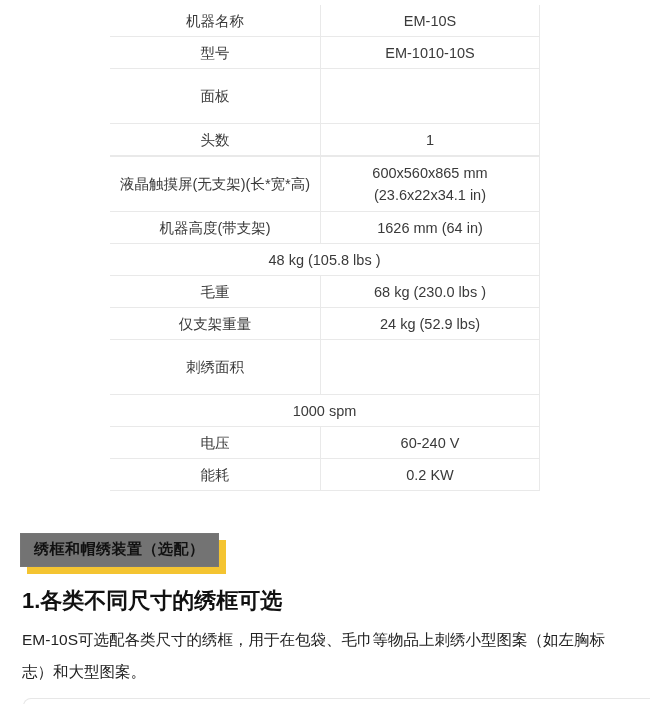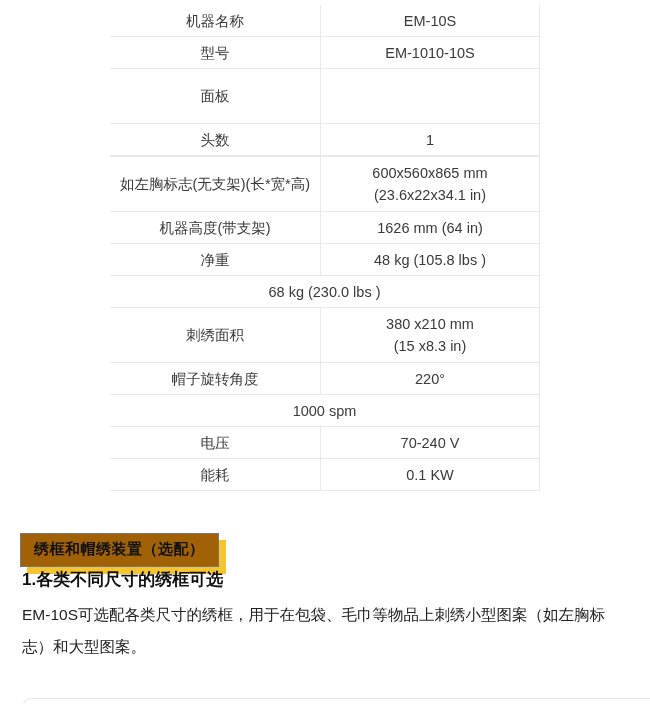--- a/index.html
+++ b/index.html
@@ -39,32 +39,32 @@
     padding: 3px 6px;
   }
   .label-cell { width: 211px; border-right: 1px solid #e9e9e9; }
   .value-cell { flex: 1; align-items: center; }
   .t-row.double .t-cell { min-height: 54px; }
 
   
   .badge-wrap { margin: 42px 0 0 20px; }
   .section-badge {
     display: inline-block;
-    background: #a16207;
+    background: #737373;
     border: 1px solid #777777;
     box-shadow: 7px 7px 0 0 #f4c431;
     padding: 6px 13px 7px 13px;
     font-size: 15px;
     font-weight: 700;
     color: #111111;
     letter-spacing: 0.5px;
   }
   .sub-heading {
-    margin: 1px 22px 0 22px;
-    font-size: 17px;
+    margin: 19px 22px 0 22px;
+    font-size: 22px;
     font-weight: 700;
     color: #111111;
   }
   .body-paragraph {
     margin: 8px 20px 0 22px;
     font-size: 15.5px;
     line-height: 32px;
     color: #222222;
   }
 
@@ -105,71 +105,67 @@
       </div>
       <div class="t-row">
         <div class="t-cell label-cell">头数</div>
         <div class="t-cell value-cell">
           <div>1</div>
         </div>
       </div>
       <div class="t-row">
       </div>
       <div class="t-row double">
-        <div class="t-cell label-cell">如左胸标志(无支架)(长*宽*高)</div>
+        <div class="t-cell label-cell">液晶触摸屏(无支架)(长*宽*高)</div>
         <div class="t-cell value-cell">
           <div>600x560x865 mm</div>
           <div>(23.6x22x34.1 in)</div>
         </div>
       </div>
       <div class="t-row">
         <div class="t-cell label-cell">机器高度(带支架)</div>
         <div class="t-cell value-cell">
           <div>1626 mm (64 in)</div>
         </div>
       </div>
       <div class="t-row">
-        <div class="t-cell label-cell">净重</div>
         <div class="t-cell value-cell">
           <div>48 kg (105.8 lbs )</div>
         </div>
       </div>
       <div class="t-row">
+        <div class="t-cell label-cell">毛重</div>
         <div class="t-cell value-cell">
           <div>68 kg (230.0 lbs )</div>
         </div>
       </div>
+      <div class="t-row">
+        <div class="t-cell label-cell">仅支架重量</div>
+        <div class="t-cell value-cell">
+          <div>24 kg (52.9 lbs)</div>
+        </div>
+      </div>
       <div class="t-row double">
         <div class="t-cell label-cell">刺绣面积</div>
-        <div class="t-cell value-cell">
-          <div>380 x210 mm</div>
-          <div>(15 x8.3 in)</div>
-        </div>
-      </div>
-      <div class="t-row">
-        <div class="t-cell label-cell">帽子旋转角度</div>
-        <div class="t-cell value-cell">
-          <div>220°</div>
-        </div>
       </div>
       <div class="t-row">
         <div class="t-cell value-cell">
           <div>1000 spm</div>
         </div>
       </div>
       <div class="t-row">
         <div class="t-cell label-cell">电压</div>
         <div class="t-cell value-cell">
-          <div>70-240 V</div>
+          <div>60-240 V</div>
         </div>
       </div>
       <div class="t-row">
         <div class="t-cell label-cell">能耗</div>
         <div class="t-cell value-cell">
-          <div>0.1 KW</div>
+          <div>0.2 KW</div>
         </div>
       </div>
     </div>
 
   <div class="badge-wrap">
     <span class="section-badge">绣框和帽绣装置（选配）</span>
   </div>
 
   <div class="sub-heading">1.各类不同尺寸的绣框可选</div>
 

